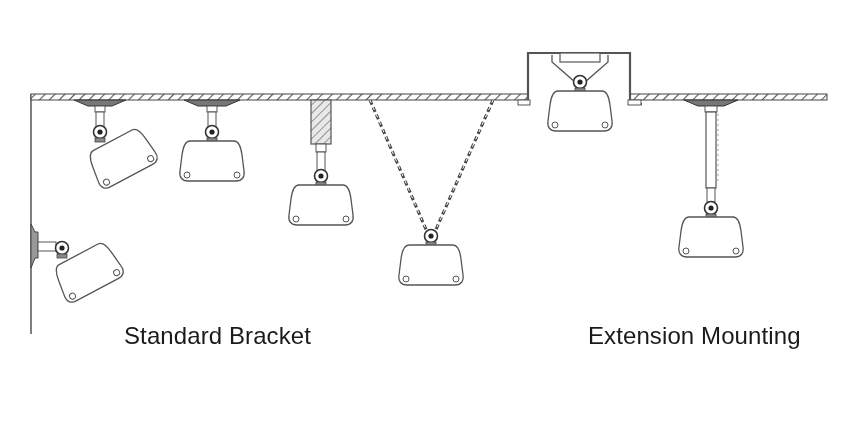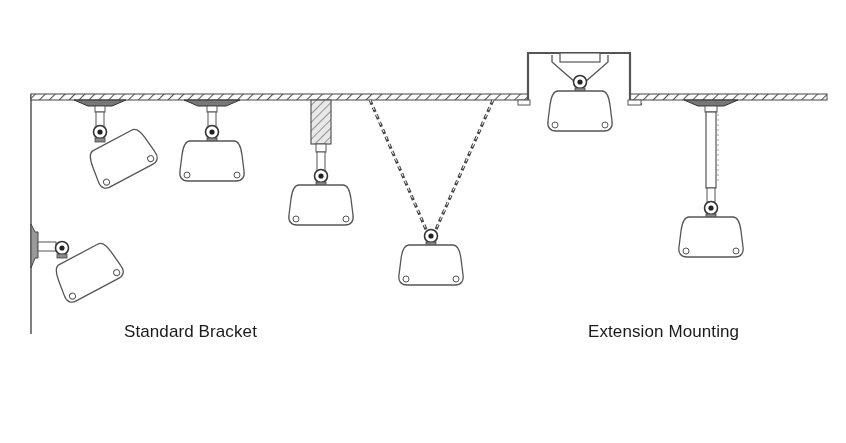--- a/index.html
+++ b/index.html
@@ -1,21 +1,21 @@
 <!DOCTYPE html>
 <html><head>
   <meta charset="utf-8">
   <style>
     html, body { margin: 0; padding: 0; background: #ffffff; }
     body { width: 846px; height: 443px; position: relative; overflow: hidden; }
     #diagram { position: absolute; left: 0; top: 0; }
     .label {
       position: absolute;
       font-family: "Liberation Sans", sans-serif;
-      font-size: 17px;
+      font-size: 24px;
       color: #1a1a1a;
       white-space: nowrap;
       letter-spacing: 0.1px;
     }
     #label-standard { left: 124px; top: 322px; }
     #label-extension { left: 588px; top: 322px; text-align: center; }
   </style>
 </head>
 <body>
 

